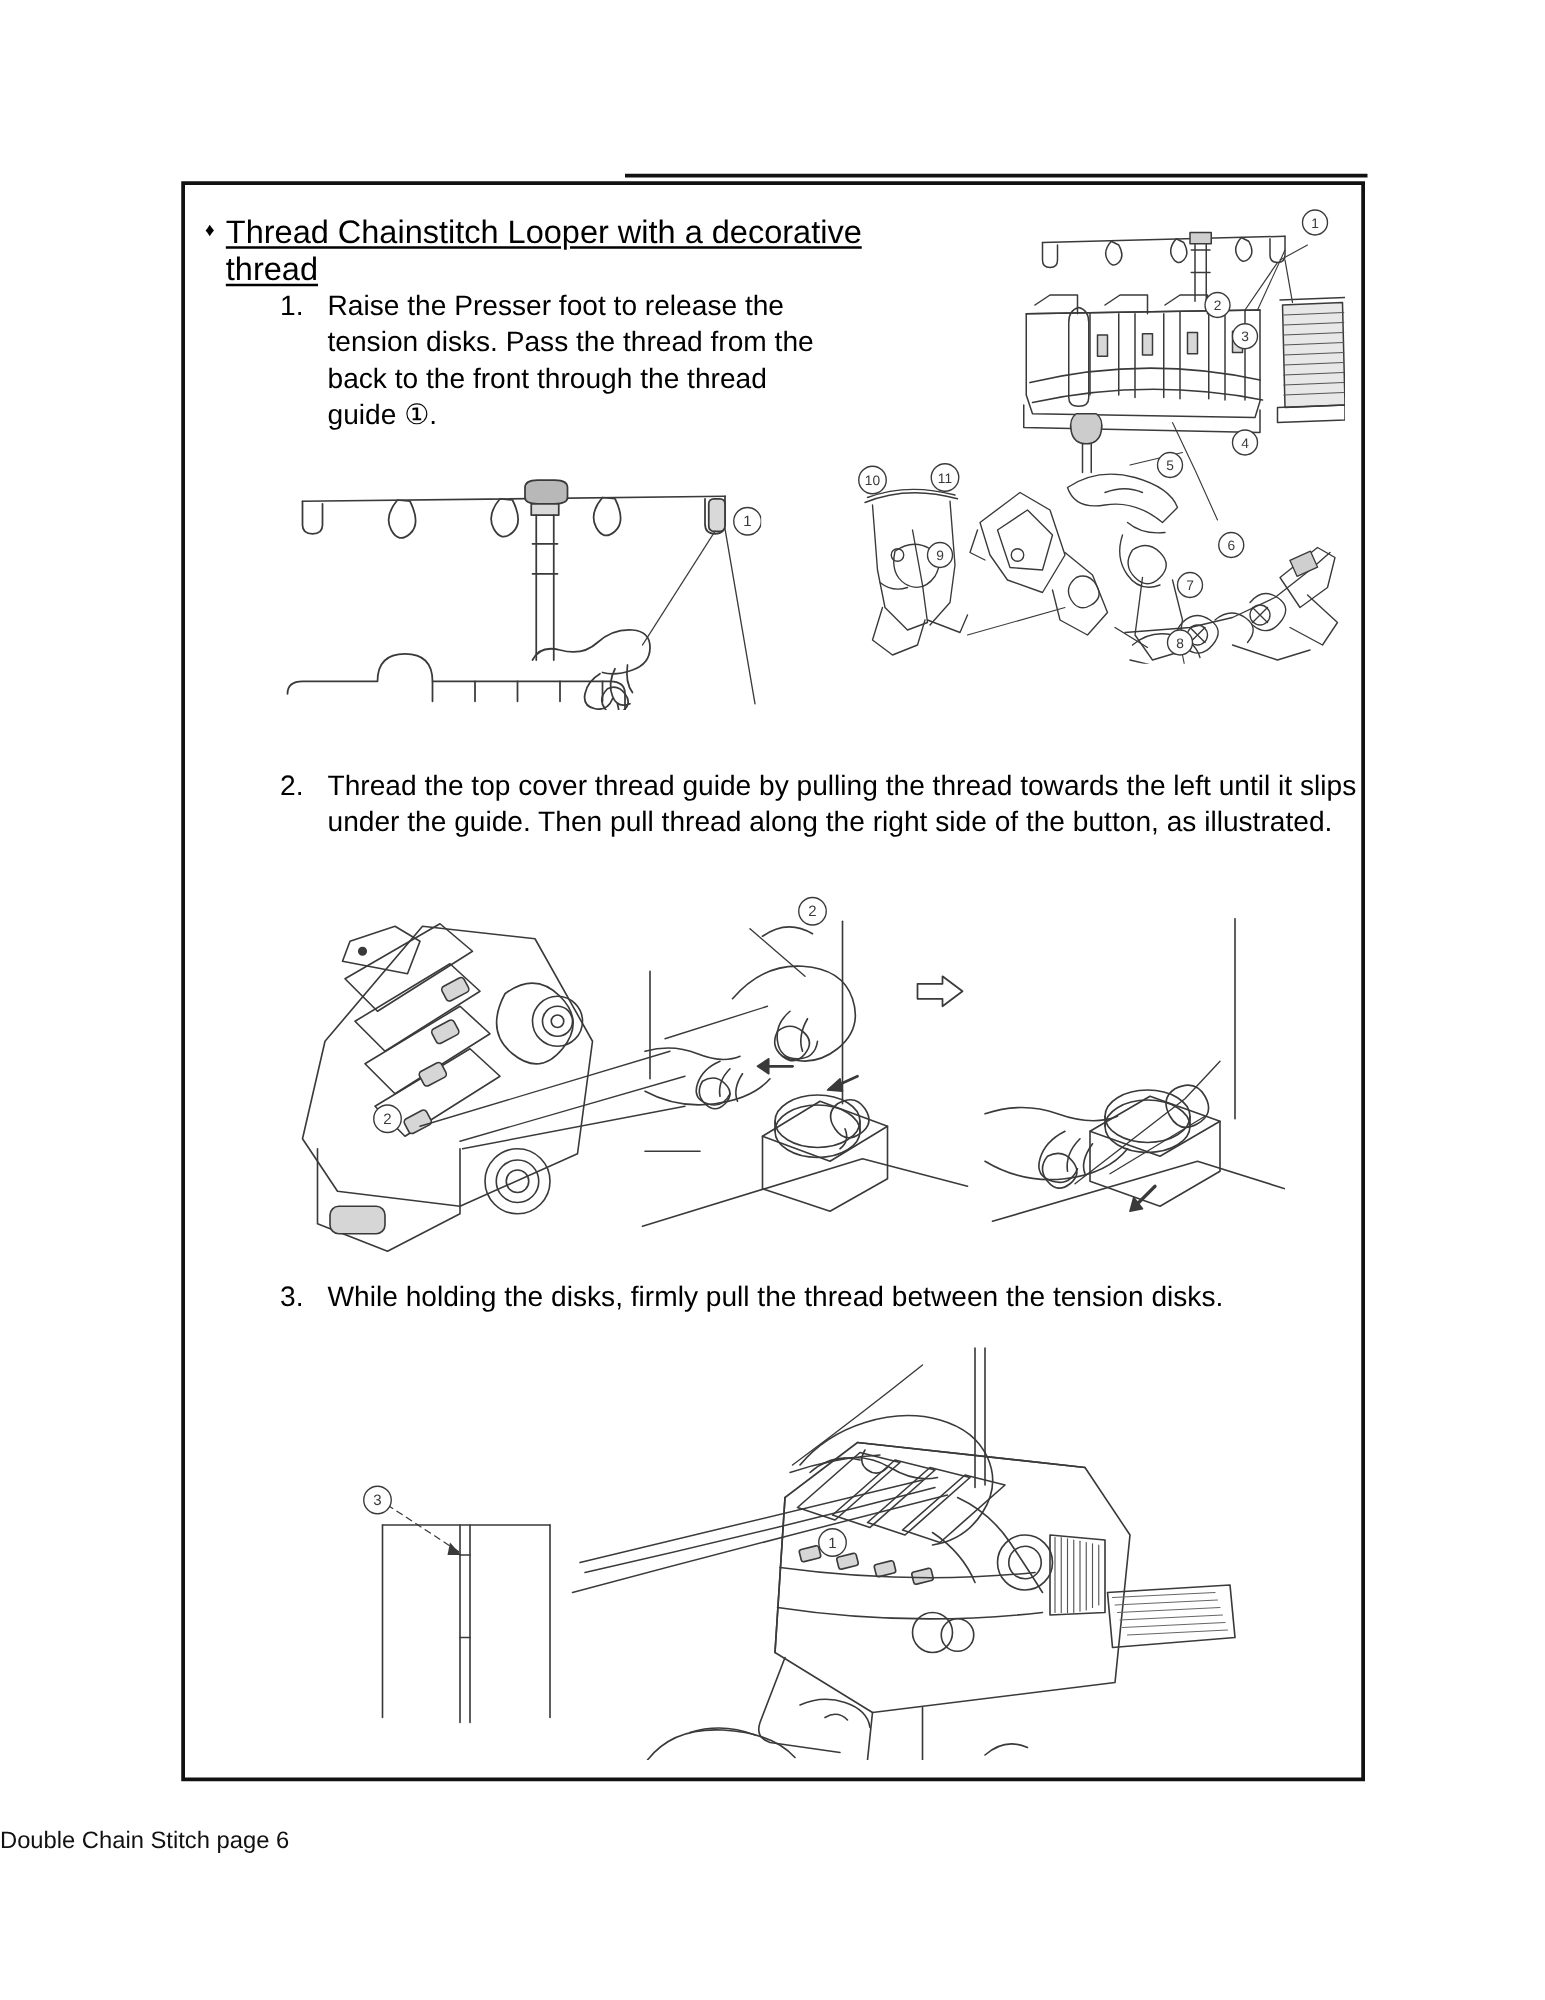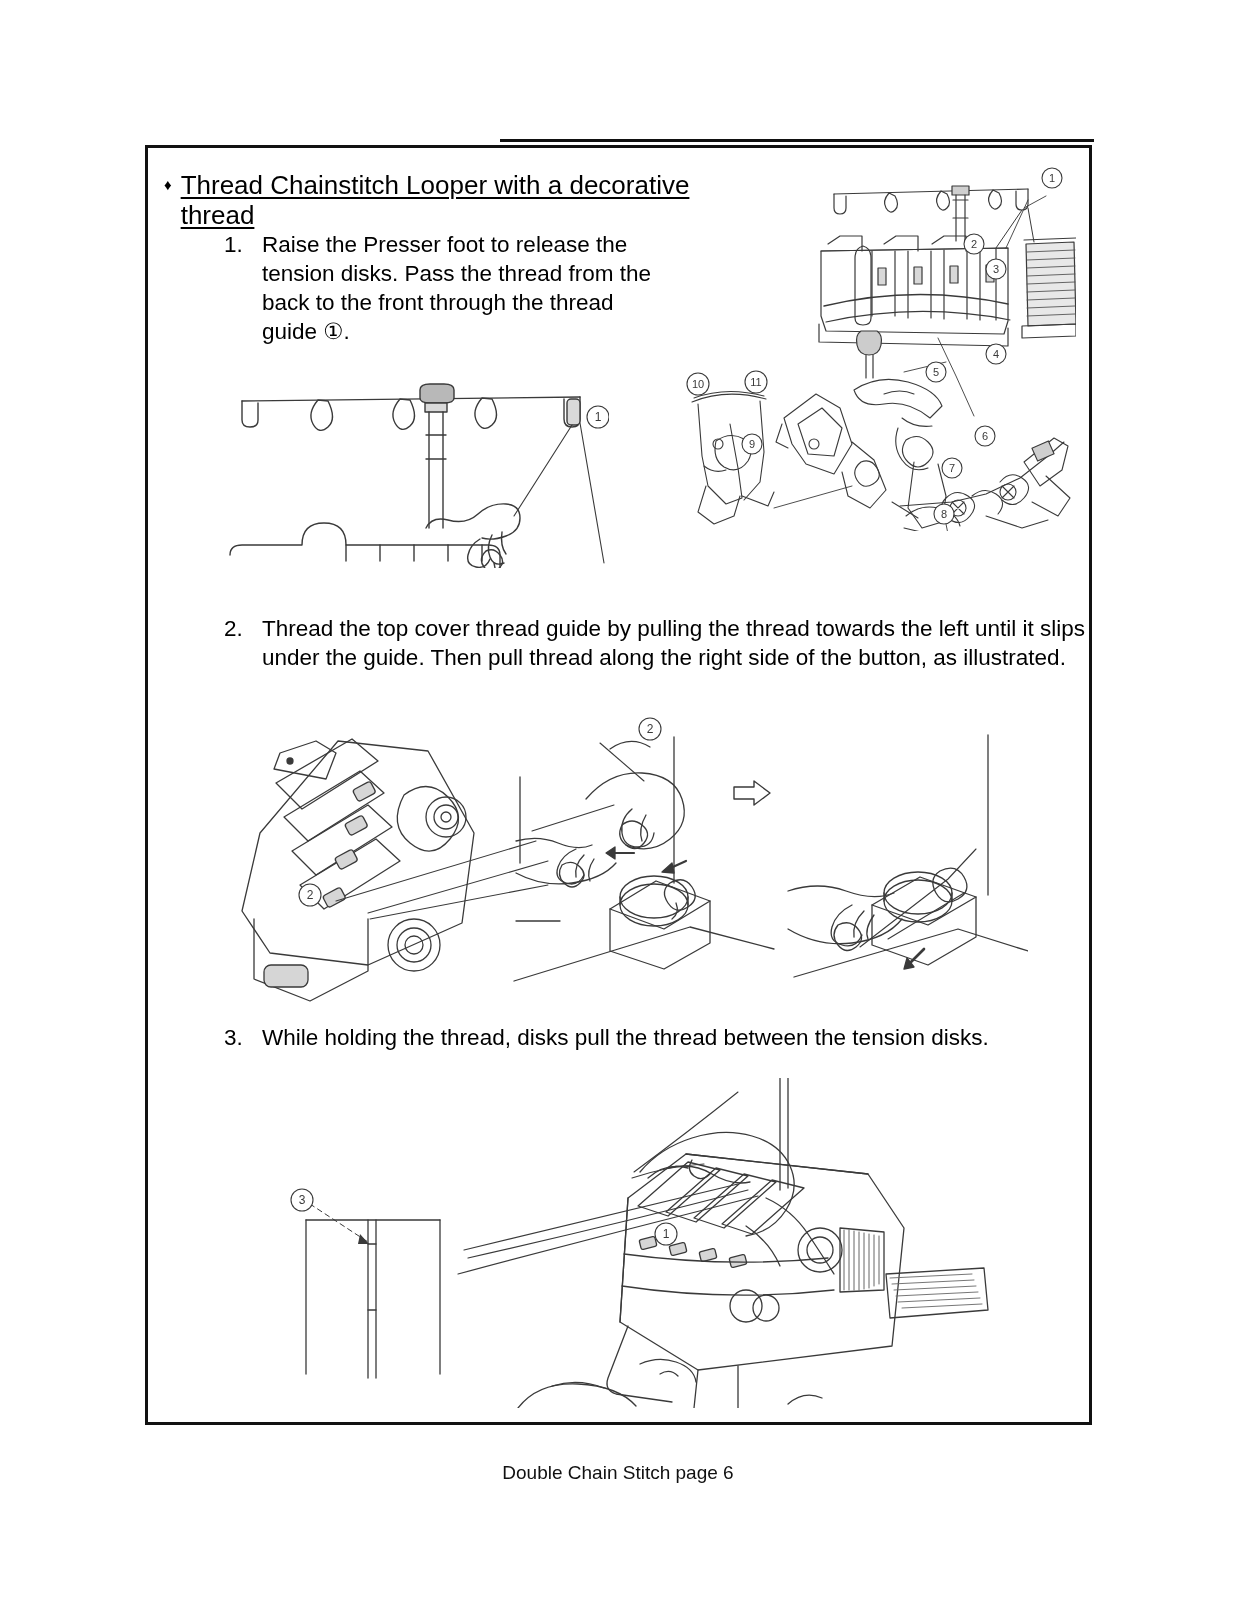--- a/index.html
+++ b/index.html
@@ -114,21 +114,21 @@
   #fig-machine   { left: 508px; top: 8px;   }
   #fig-topcover  { left: 70px;  top: 565px; }
   #fig-tension   { left: 120px; top: 930px; }
 
   
   #page-footer {
     position: absolute;
     left: 0;
     top: 1462px;
     width: 1236px;
-    text-align: center;
+    text-align: left;
     font-size: 19px;
     color: #111;
   }
 </style>
 </head>
 <body>
 
 <div id="brand-header">
   <div id="brand-rule"></div>
 </div>
@@ -437,21 +437,21 @@
         <path d="M100 186 L176 140" stroke-width="1.1"></path>
 
         <path d="M136 196 L118 214" stroke-width="2.6"></path>
         <path d="M126 214 L116 216 L119 205 Z" fill="#3a3a3a"></path>
       </g>
     </svg>
   </div>
 
   <div class="step" id="step-3">
     <span class="num">3.</span>
-    <span class="body">While holding the thread, disks pull the thread between the tension disks.</span>
+    <span class="body">While holding the disks, firmly pull the thread between the tension disks.</span>
   </div>
 
   <div class="fig" id="fig-tension">
     <svg width="790" height="330" viewBox="0 0 790 330" fill="none" stroke="#3a3a3a" stroke-width="1.3" stroke-linejoin="round" stroke-linecap="round">
 
       <g>
         <path d="M38 142 L172 142"></path>
         <path d="M38 142 L38 296"></path>
         <path d="M172 142 L172 296"></path>
         <path d="M100 142 L100 300 M108 142 L108 300"></path>

